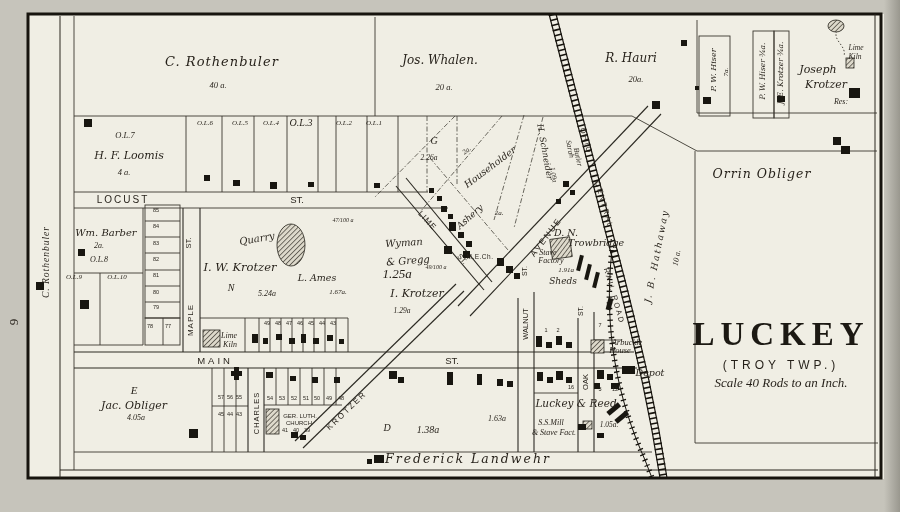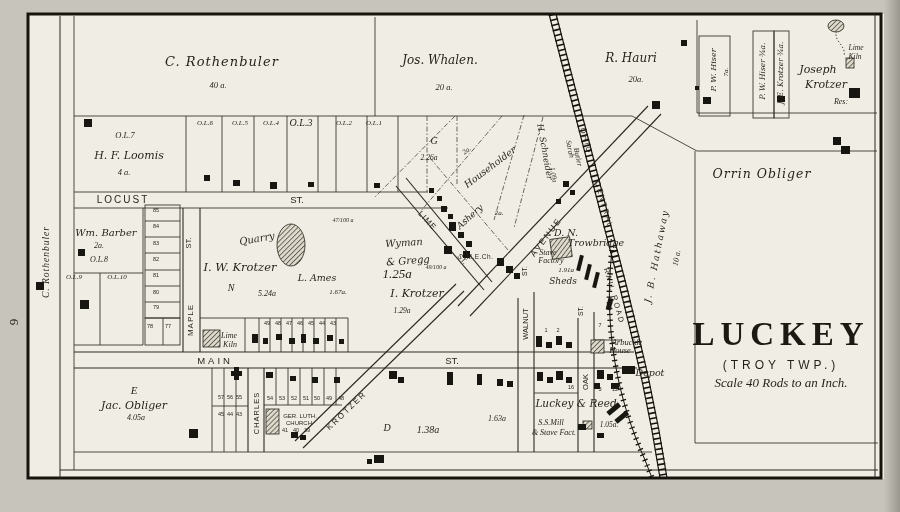--- a/index.html
+++ b/index.html
@@ -378,15 +378,16 @@
   <div class="L scr" style="left:576px;top:403px;font-size:10.5px">Luckey &amp; Reed</div>
   <div class="L it" style="left:551px;top:423px;font-size:8px">S.S.Mill</div>
   <div class="L it" style="left:554px;top:433px;font-size:8px">&amp; Stave Fact.</div>
   <div class="L it" style="left:609px;top:425px;font-size:7.5px">1.05a.</div>
   <div class="L it" style="left:627px;top:342px;font-size:8.5px">Arbuckle</div>
   <div class="L it" style="left:620px;top:350px;font-size:8.5px">House</div>
   <div class="L scr" style="left:650px;top:373px;font-size:9.5px">Depot</div>
   <div class="L n" style="left:571px;top:388px">16</div>
   <div class="L n" style="left:600px;top:390px">3</div>
   <div class="L n" style="left:615px;top:390px">12</div>
+  <div class="L scr" style="left:468px;top:459px;font-size:12.5px;letter-spacing:2px">Frederick Landwehr</div>
 
   <div class="edge-shadow"></div>
 </div>
 
 </body></html>

